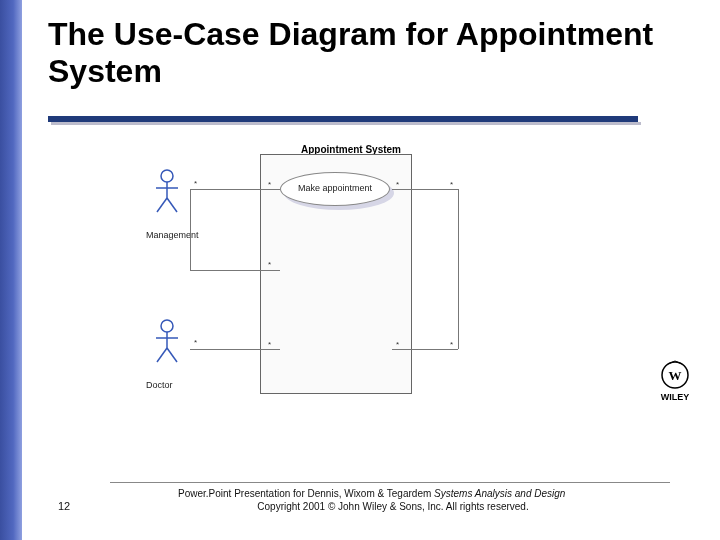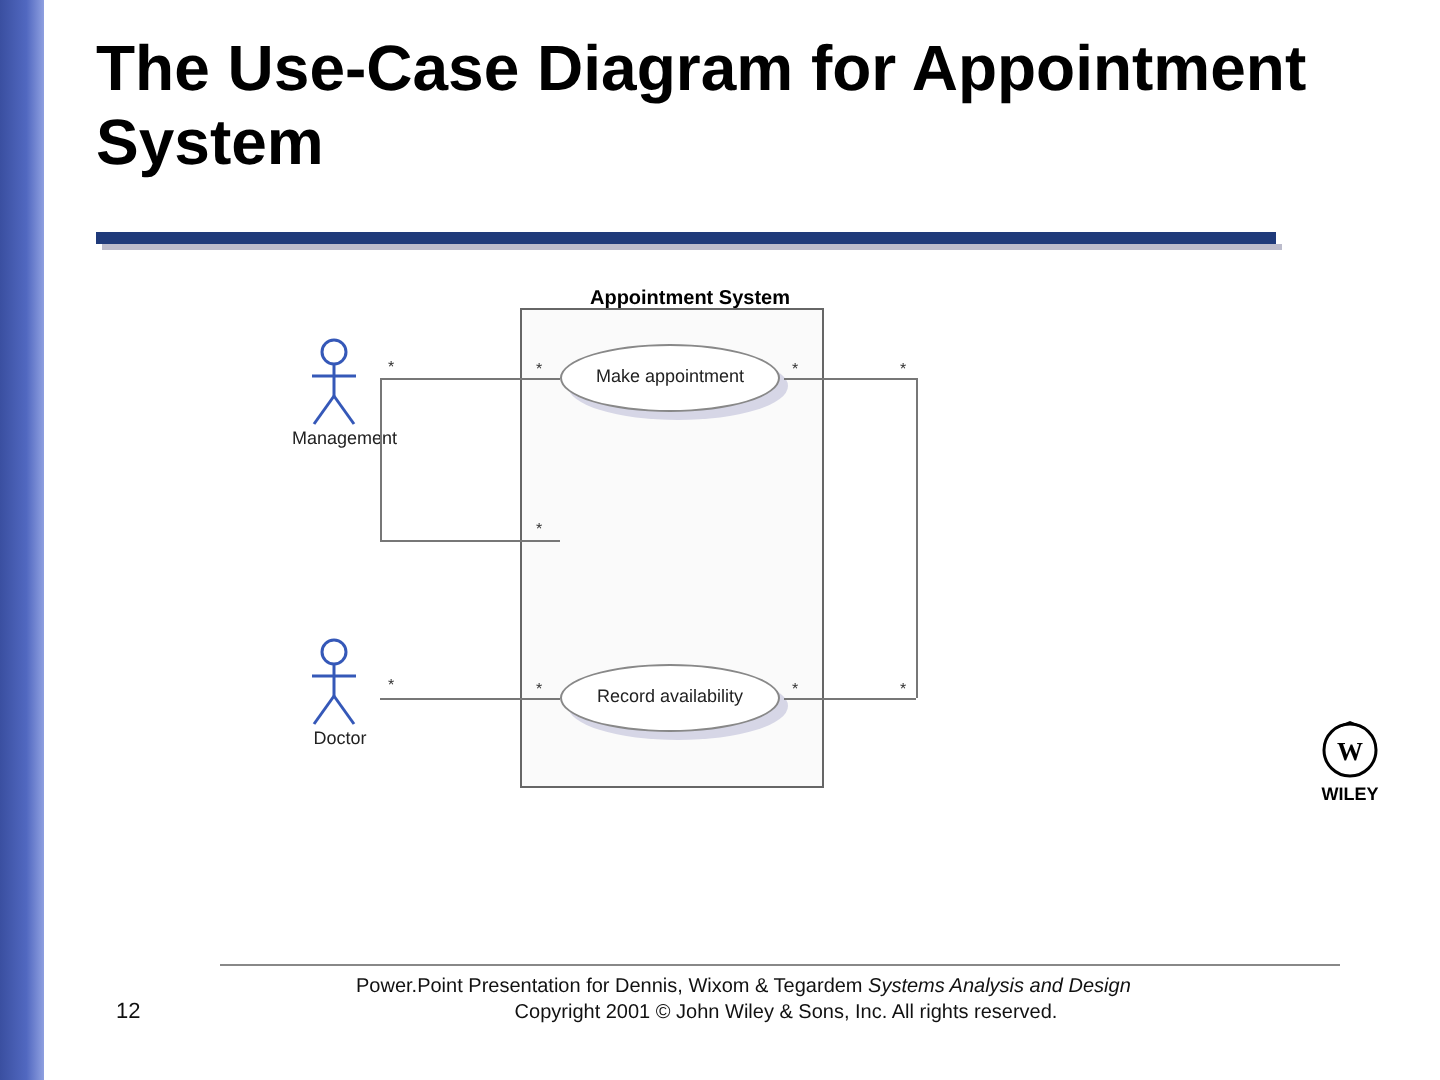--- a/index.html
+++ b/index.html
@@ -8,49 +8,48 @@
 .title-underline{position:absolute;left:48px;top:116px;width:590px;height:6px;background:#1f3a7a}
 .title-underline::after{content:"";position:absolute;left:3px;top:6px;width:590px;height:3px;background:#bcbccc}
 .side-bar{position:absolute;left:0;top:0;width:22px;height:540px;background:linear-gradient(90deg,#3a4fa0 0%,#5168c0 60%,#8fa0e0 100%)}
 .footer-line{position:absolute;left:110px;top:482px;width:560px;height:1px;background:#888}
 .slide-num{position:absolute;left:58px;top:500px;font-size:11px;color:#111}
 .credit{position:absolute;left:178px;top:488px;width:430px;font-size:10px;color:#111;line-height:1.25}
 .credit .book{font-style:italic}
 .logo{position:absolute;right:18px;bottom:16px;width:54px;height:42px}
 .diagram{position:absolute;left:130px;top:148px;width:380px;height:262px}
 .sys-box{position:absolute;left:130px;top:6px;width:150px;height:238px;border:1px solid #666;background:#fafafa}
-.sys-title{position:absolute;left:115px;top:-4px;width:150px;text-align:right;font-size:10px;font-weight:bold;color:#000}
+.sys-title{position:absolute;left:146px;top:-4px;width:150px;text-align:center;font-size:10px;font-weight:bold;color:#000}
 .uc{position:absolute;width:110px;height:34px;border-radius:50%;background:#fff;border:1px solid #888;box-shadow:4px 4px 0 #d6d6e6;left:150px;font-size:9px;text-align:right;display:flex;align-items:center;justify-content:center;line-height:1.1;padding:0 4px;box-sizing:border-box;color:#222}
 #uc1{top:24px}
 #uc2{top:104px}
 #uc3{top:184px}
 .actor{position:absolute;width:48px}
 .actor svg{display:block}
-.actor .lbl{text-align:center;font-size:9px;color:#222;margin-top:0}
+.actor .lbl{font-size:9px;color:#222;margin-top:16px}
 #act-mgmt{left:16px;top:20px}
 #act-doc{left:16px;top:170px}
 #act-pat{left:330px;top:24px}
 .conn{position:absolute;background:#777;height:1px}
 .star{position:absolute;font-size:8px;color:#333}
 </style>
 </head>
 <body>
 
 <div class="slide">
   <div class="side-bar"></div>
 
   <div class="title">The Use-Case Diagram for Appointment System</div>
   <div class="title-underline"></div>
 
   <div class="diagram">
     <div class="sys-title">Appointment System</div>
     <div class="sys-box"></div>
 
     <div id="uc1" class="uc">Make appointment</div>
-    <div id="uc3" class="uc">Record availability</div>
 
     <div id="act-mgmt" class="actor">
       <svg width="42" height="46">
           <circle cx="21" cy="8" r="6" fill="none" stroke="#3558b8" stroke-width="1.5"></circle>
           <line x1="21" y1="14" x2="21" y2="30" stroke="#3558b8" stroke-width="1.5"></line>
           <line x1="10" y1="20" x2="32" y2="20" stroke="#3558b8" stroke-width="1.5"></line>
           <line x1="21" y1="30" x2="11" y2="44" stroke="#3558b8" stroke-width="1.5"></line>
           <line x1="21" y1="30" x2="31" y2="44" stroke="#3558b8" stroke-width="1.5"></line>
         </svg>
       <div class="lbl">Management</div>

